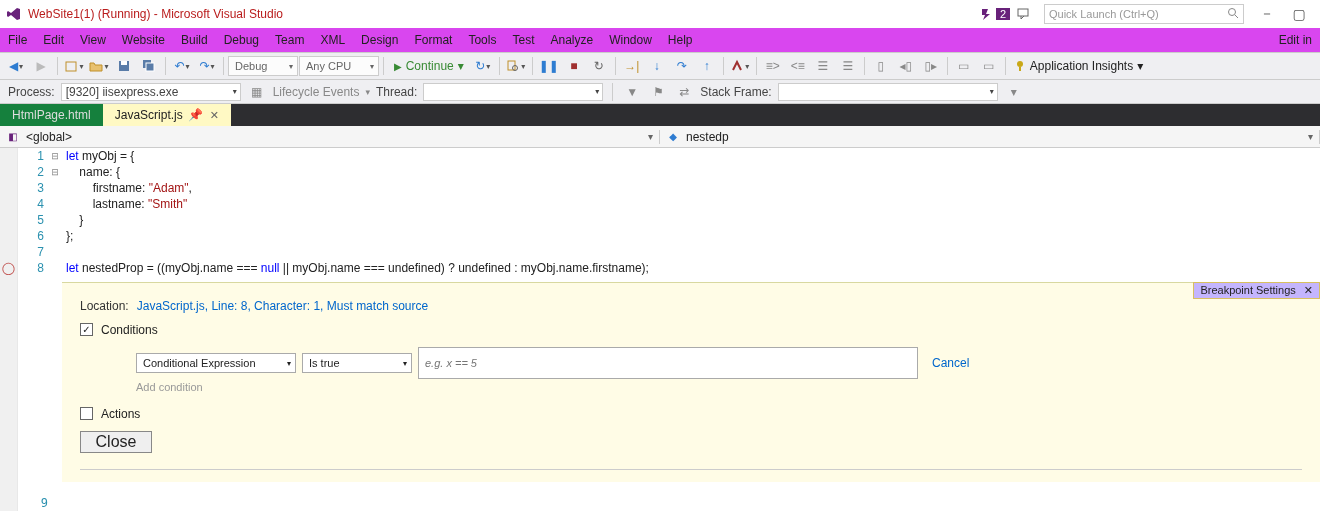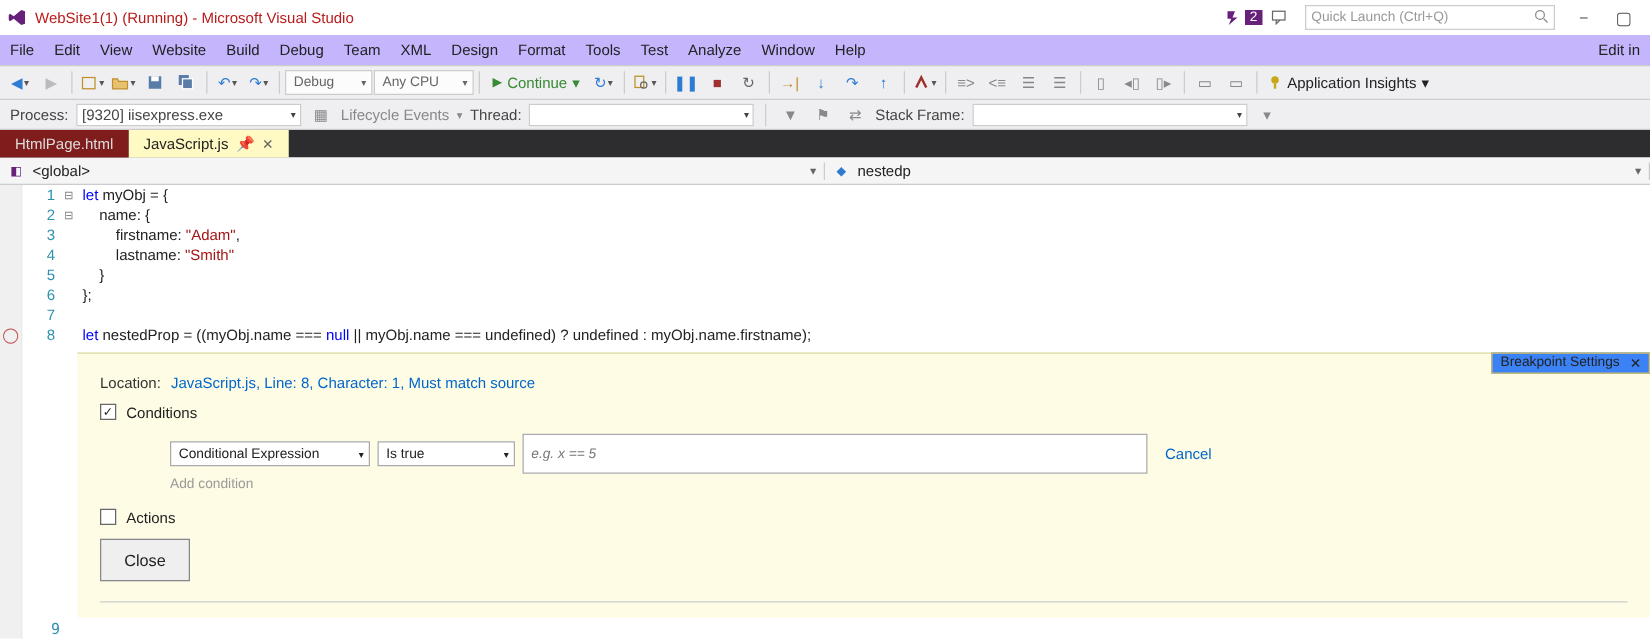--- a/index.html
+++ b/index.html
@@ -11,21 +11,21 @@
 .titlebar .title { font-size: 12px; color: #b91c1c; flex: 0 0 auto; }
 .titlebar .spacer { flex: 1; }
 .tb-right { display: flex; align-items: center; gap: 2px; }
 .flag-badge { display: flex; align-items: center; gap: 2px; color: #68217a; }
 .flag-badge .num { background: #68217a; color: #fff; padding: 0 4px; font-size: 11px; }
 .quicklaunch { width: 200px; height: 20px; border: 1px solid #ccc; padding: 0 4px; font-size: 11px; color: #999; margin: 0 6px; display: flex; align-items: center; position: relative; }
 .quicklaunch .mag { position: absolute; right: 4px; top: 2px; }
 .win-btn { width: 30px; height: 20px; display: flex; align-items: center; justify-content: center; font-size: 14px; color: #555; }
 
 
-.menubar { height: 24px; display: flex; align-items: center; padding: 0 8px; gap: 16px; background: #c4b5fd; }
+.menubar { height: 24px; display: flex; align-items: center; padding: 0 8px; gap: 16px; background: #d946ef; }
 .menubar .menu-item { font-size: 12px; color: #222; cursor: default; }
 .menubar .signin { margin-left: auto; }
 
 
 .toolbar { height: 28px; background: #efeff2; border-top: 1px solid #ccc; border-bottom: 1px solid #ccc; display: flex; align-items: center; padding: 0 4px; gap: 1px; }
 .tbtn { width: 24px; height: 24px; display: flex; align-items: center; justify-content: center; font-size: 12px; color: #555; }
 .tbtn.dd::after { content: "▾"; font-size: 8px; margin-left: 1px; color: #555; }
 .tsep { width: 1px; height: 18px; background: #ccc; margin: 0 3px; }
 .tcombo { height: 20px; border: 1px solid #ccc; background: #fcfcfc; padding: 0 16px 0 6px; font-size: 11px; color: #666; display: flex; align-items: center; position: relative; }
 .tcombo::after { content: "▾"; position: absolute; right: 4px; font-size: 8px; color: #666; }
@@ -36,21 +36,21 @@
 
 .debugbar { height: 24px; background: #efeff2; border-bottom: 1px solid #ccc; display: flex; align-items: center; padding: 0 8px; gap: 6px; font-size: 12px; color: #444; }
 .debugbar .combo { height: 18px; width: 180px; border: 1px solid #ccc; background: #fff; padding: 0 14px 0 4px; display: flex; align-items: center; position: relative; }
 .debugbar .combo::after { content: "▾"; position: absolute; right: 3px; font-size: 8px; }
 .debugbar .wide { width: 220px; }
 .debugbar .mini { width: 20px; height: 18px; display: flex; align-items: center; justify-content: center; color: #888; }
 
 
 .tabstrip { height: 22px; background: #2d2d30; display: flex; align-items: flex-end; }
 .tab { height: 22px; padding: 0 12px; display: flex; align-items: center; font-size: 12px; gap: 6px; }
-.tab.inactive { background: #7f1d1d; color: #ddd; }
+.tab.inactive { background: #15803d; color: #ddd; }
 .tab.active { background: #fff9c4; color: #222; }
 .tab .close { font-size: 11px; color: #666; }
 
 
 .scoperow { height: 22px; background: #f5f5f5; border-bottom: 1px solid #ccc; display: flex; align-items: center; }
 .scoperow .left, .scoperow .right { flex: 1; display: flex; align-items: center; padding: 0 6px; gap: 6px; border-right: 1px solid #ccc; }
 .scoperow .icon { width: 14px; height: 14px; display: inline-flex; align-items: center; justify-content: center; font-size: 10px; }
 .scoperow .dd { margin-left: auto; font-size: 10px; color: #666; }
 
 
@@ -61,32 +61,32 @@
 .linenums div { height: 16px; line-height: 16px; }
 .foldgutter { width: 14px; background: #fff; }
 .foldgutter div { height: 16px; line-height: 16px; text-align: center; font-size: 9px; color: #888; }
 .code { flex: 1; font-family: Consolas, monospace; font-size: 12px; background: #fff; position: relative; }
 .code .line { height: 16px; line-height: 16px; white-space: pre; padding-left: 4px; }
 .kw { color: #0000ff; }
 .str { color: #a31515; }
 
 
 .bp-panel { position: absolute; top: 134px; left: 0; right: 0; background: #fffce6; border-top: 1px solid #d8d8a0; padding: 16px 18px 12px 18px; }
-.bp-tag { position: absolute; right: 0; top: -1px; background: #3b82f6; border: 1px solid #d8c060; padding: 1px 6px; font-size: 11px; display: flex; gap: 8px; }
+.bp-tag { position: absolute; right: 0; top: -1px; background: #c4b5fd; border: 1px solid #d8c060; padding: 1px 6px; font-size: 11px; display: flex; gap: 8px; }
 .bp-panel .row { display: flex; gap: 8px; margin-bottom: 10px; }
 .loc-label { color: #333; }
 .loc-link { color: #0066cc; }
 .chk { width: 13px; height: 13px; border: 1px solid #666; display: inline-flex; align-items: center; justify-content: center; font-size: 10px; background: #fff; }
 .cond-row { margin-left: 56px; display: flex; align-items: center; gap: 6px; }
 .sel { height: 20px; border: 1px solid #aaa; background: #fff; padding: 0 18px 0 6px; font-size: 11px; position: relative; display: flex; align-items: center; }
 .sel::after { content: "▾"; position: absolute; right: 4px; font-size: 8px; }
 .cond-input { height: 32px; width: 500px; border: 1px solid #aaa; font-style: italic; color: #888; padding: 0 6px; font-size: 11px; }
 .cancel { color: #0066cc; font-size: 12px; margin-left: 8px; }
 .addcond { margin-left: 56px; color: #999; font-size: 11px; margin-top: 2px; margin-bottom: 14px; }
-.close-btn { width: 72px; height: 34px; border: 1px solid #888; background: #efefef; font-size: 13px; display: flex; align-items: center; justify-content: center; margin-top: 10px; }
+.close-btn { width: 72px; height: 22px; border: 1px solid #888; background: #efefef; font-size: 16px; display: flex; align-items: center; justify-content: center; margin-top: 10px; }
 .hr { border-top: 1px solid #ccc; margin-top: 16px; }
 
 svg { display: block; }
 </style>
 </head>
 <body>
 
 <div class="titlebar">
   <span class="logo">
     <svg viewBox="0 0 16 16">

